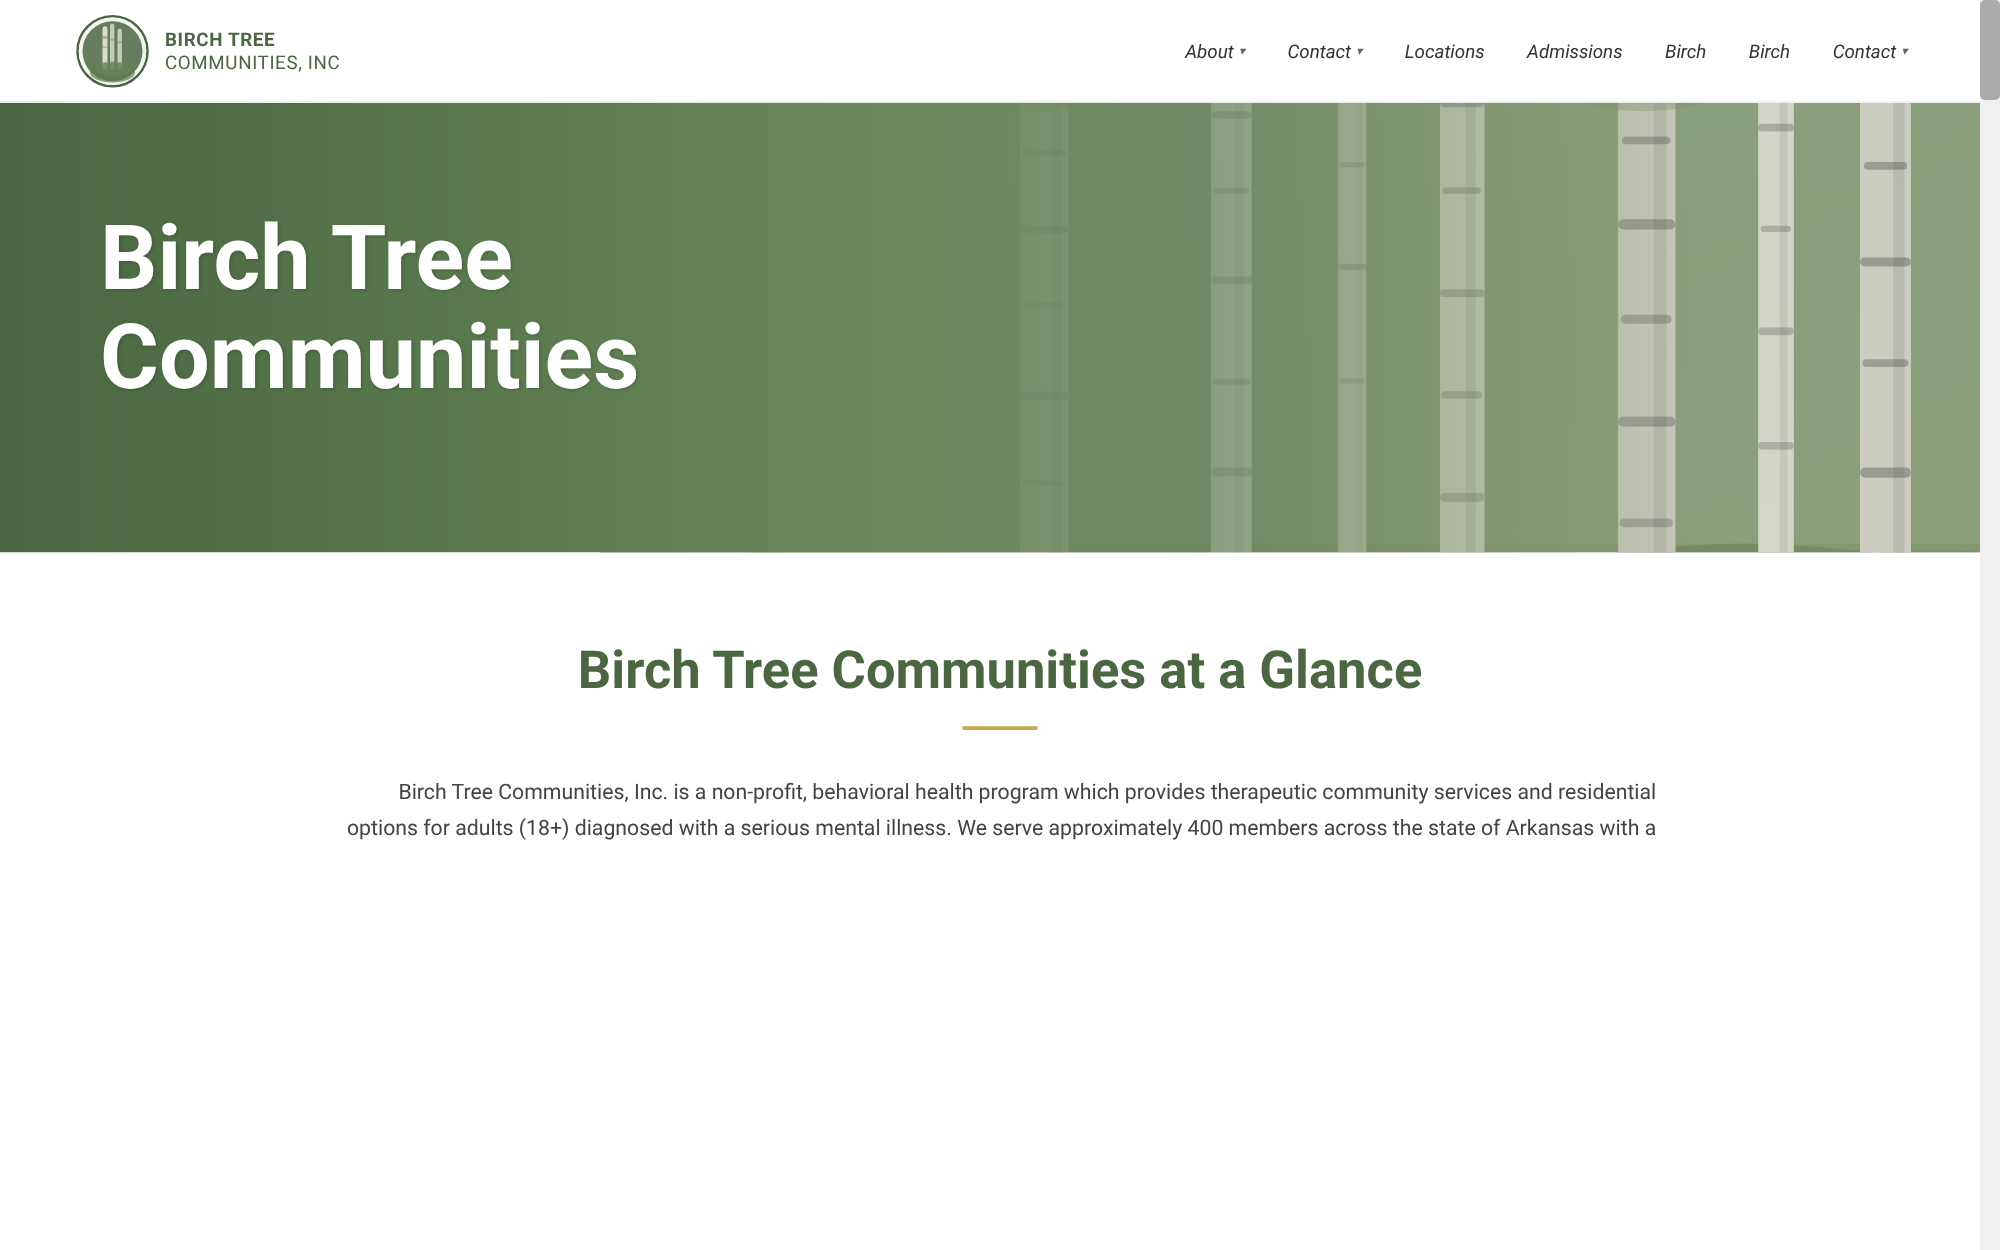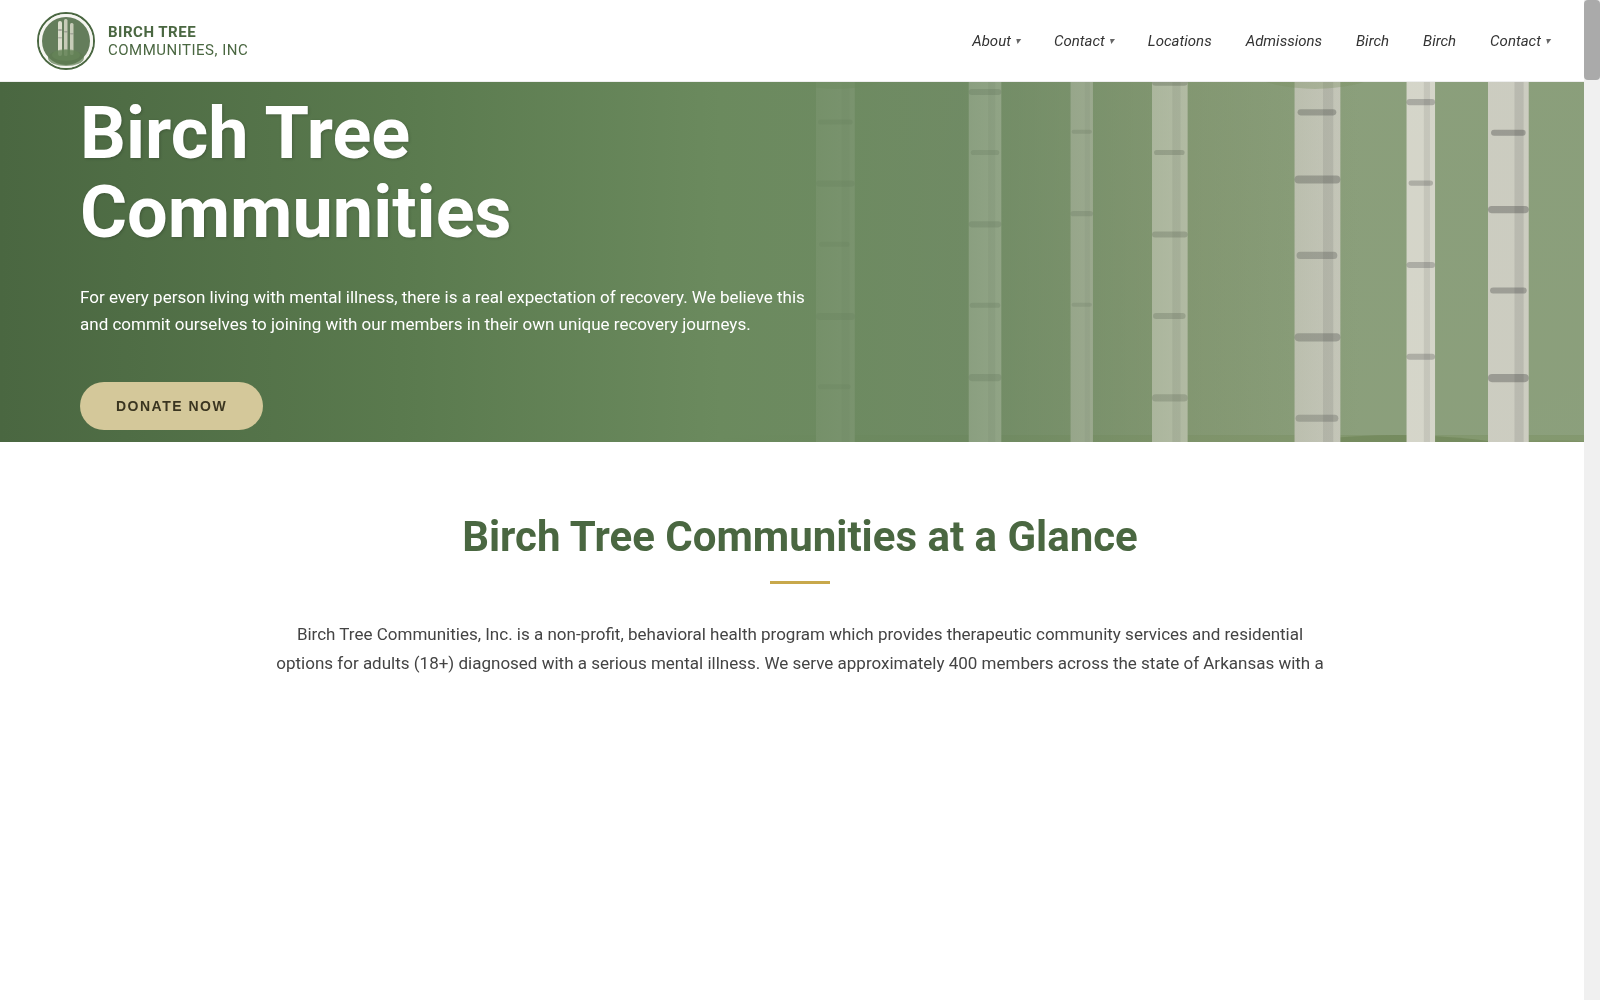--- a/index.html
+++ b/index.html
@@ -13,21 +13,21 @@
       width: 1600px;
       overflow-x: hidden;
       background: #fff;
     }
 
     
     .header {
       display: flex;
       align-items: center;
       justify-content: space-between;
-      padding: 0 36px;
+      padding: 0 60px;
       height: 82px;
       background: #fff;
       border-bottom: 1px solid #eee;
       position: relative;
       z-index: 10;
     }
 
     .logo-area {
       display: flex;
       align-items: center;
@@ -205,21 +205,21 @@
       background: #c8a84b;
       margin: 0 auto 36px;
     }
 
     .glance-text {
       font-size: 17px;
       color: #444;
       line-height: 1.7;
       max-width: 1050px;
       margin: 0 auto;
-      text-align: center;
+      text-align: right;
     }
   </style>
 </head>
 <body>
 
 <div class="scrollbar">
   <div class="scrollbar-thumb"></div>
 </div>
 
 <header class="header">
@@ -364,22 +364,20 @@
         <stop offset="50%" stop-color="#adc" stop-opacity="0.1"></stop>
         <stop offset="100%" stop-color="#fff" stop-opacity="0.2"></stop>
       </linearGradient>
     </defs>
   </svg>
 
   <div class="hero-bg"></div>
 
   <div class="hero-content">
     <h1 class="hero-title">Birch Tree Communities</h1>
-    <p class="hero-subtitle">For every person living with mental illness, there is a real expectation of recovery. We believe this and commit ourselves to joining with our members in their own unique recovery journeys.</p>
-    <button class="donate-btn">DONATE NOW</button>
   </div>
 </section>
 
 <section class="glance-section">
   <h2 class="glance-title">Birch Tree Communities at a Glance</h2>
   <div class="glance-divider"></div>
   <p class="glance-text">Birch Tree Communities, Inc. is a non-profit, behavioral health program which provides therapeutic community services and residential options for adults (18+) diagnosed with a serious mental illness. We serve approximately 400 members across the state of Arkansas with a</p>
 </section>
 
 </body></html>

